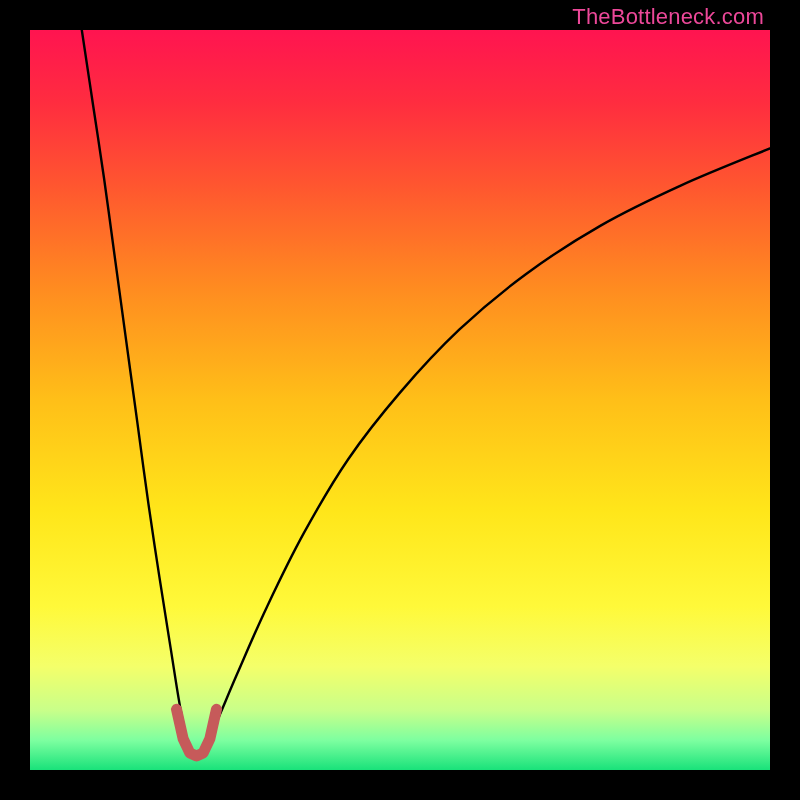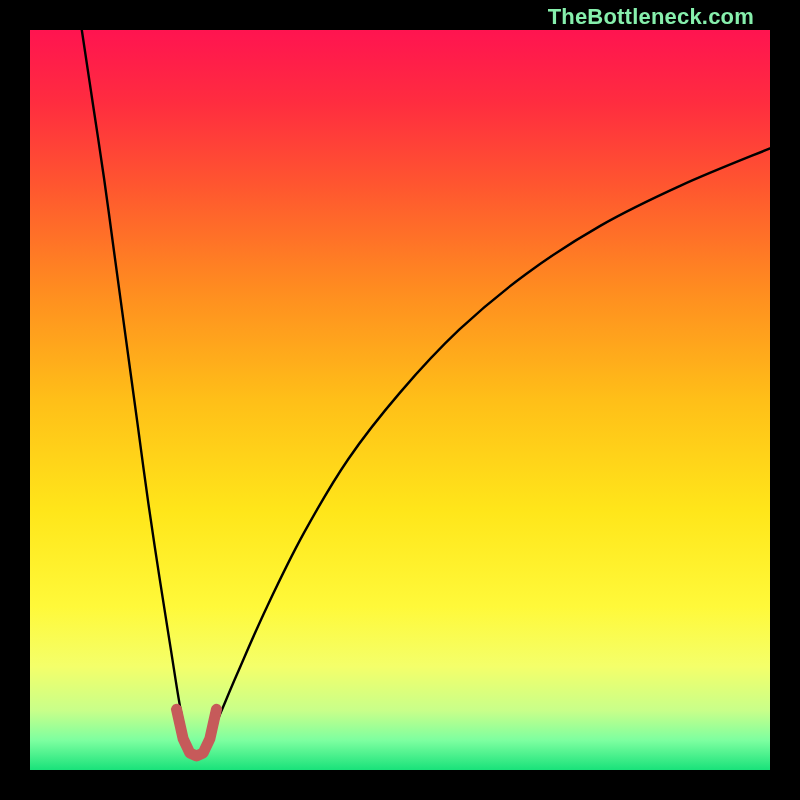--- a/index.html
+++ b/index.html
@@ -22,24 +22,24 @@
   .plot-area {
     position: absolute;
     left: 0;
     top: 0;
     width: 740px;
     height: 740px;
   }
   .watermark {
     position: absolute;
     top: 4px;
-    right: 46px;
+    right: 36px;
     font-size: 22px;
-    font-weight: 700;
-    color: #86efac;
+    font-weight: 400;
+    color: #ec4899;
     letter-spacing: 0.2px;
     user-select: none;
   }
 </style>
 </head>
 <body>
 
 <div class="frame">
   <svg class="plot-area" viewBox="0 0 740 740" preserveAspectRatio="none">
     <defs>

